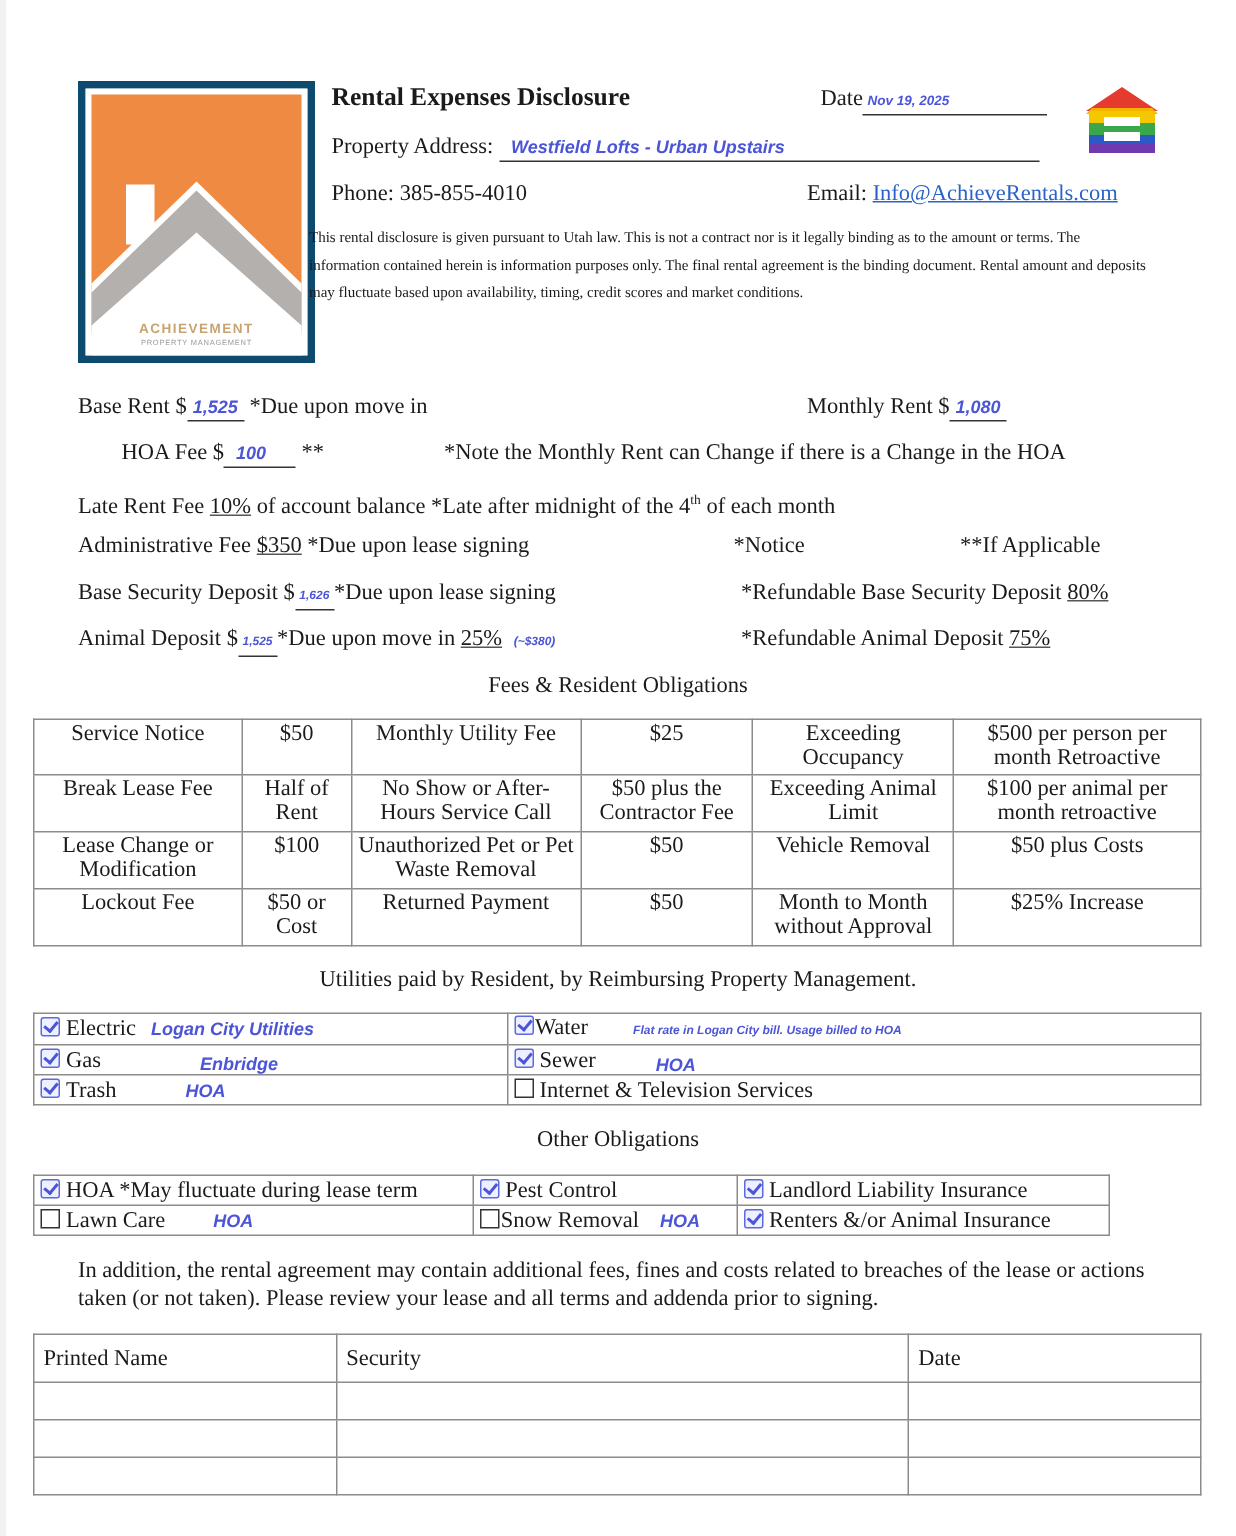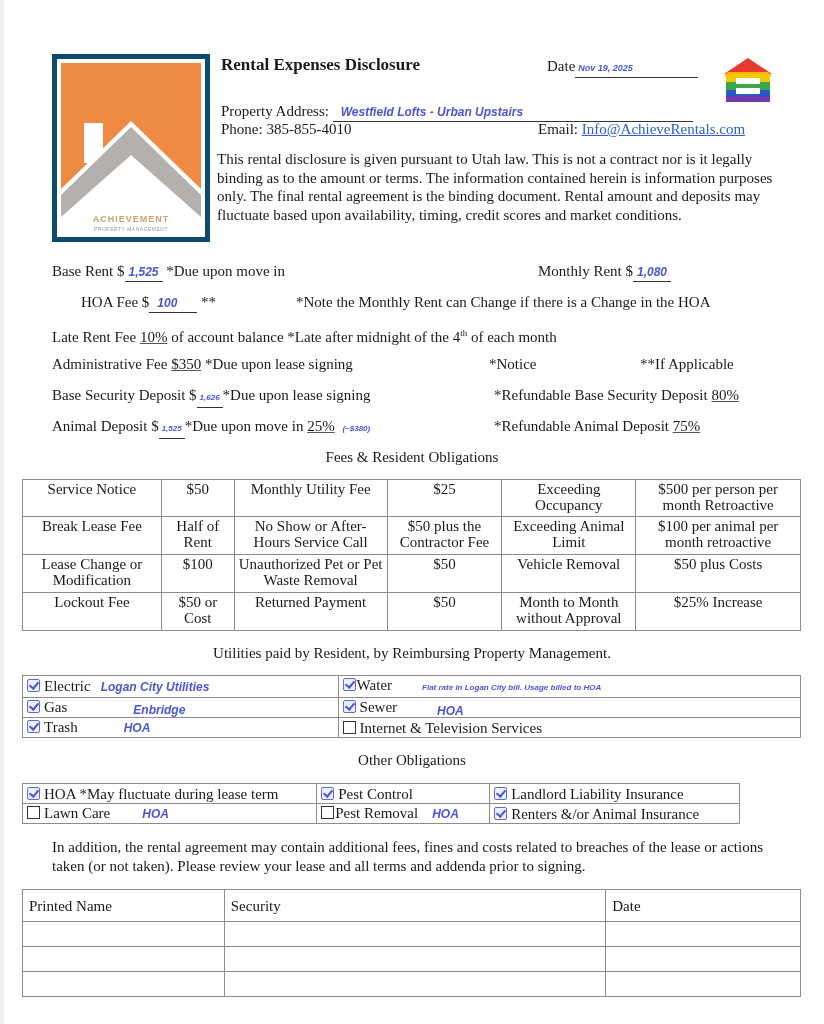--- a/index.html
+++ b/index.html
@@ -20,21 +20,21 @@
   .uline { border-bottom: 1.5px solid #333; display: inline-block; }
   .u { text-decoration: underline; text-decoration-color: #555; }
   a.email { color: #2a62c9; text-decoration: underline; }
 
   
   .logo { position: absolute; left: 52px; top: 54px; width: 158px; height: 188px; background: #0c4a6e; }
   .logo-inner { position: absolute; left: 5px; top: 5px; width: 148px; height: 178px; background: #ffffff; }
   .logo svg { position: absolute; left: 5px; top: 5px; }
 
   .title { font-weight: bold; font-size: 17px; }
-  .para { position: absolute; left: 217px; top: 150px; width: 560px; font-size: 15px; line-height: 18.5px; white-space: normal; }
+  .para { position: absolute; left: 206px; top: 150px; width: 560px; font-size: 10px; line-height: 18.5px; white-space: normal; }
 
   .section-title { position: absolute; width: 824px; left: 0; text-align: center; font-size: 15px; }
 
   table { border-collapse: collapse; position: absolute; border-radius: 14px; }
   table td { border: 1.5px solid #8c8c8c; font-size: 15px; line-height: 16px; vertical-align: top; padding: 1px 3px; }
   .fees td { text-align: center; }
   .chk td { padding: 1px 4px; height: 17px; vertical-align: middle; white-space: nowrap; }
   .cb { display: inline-block; width: 11px; height: 11px; border: 1.5px solid #5a6ae0; border-radius: 2px; position: relative; vertical-align: -1px; margin-right: 4px; background: #eef0ff; }
   .cb.on::after { content: ""; position: absolute; left: 3px; top: 0px; width: 4px; height: 7px; border-right: 2px solid #4b55d6; border-bottom: 2px solid #4b55d6; transform: rotate(40deg); }
   .cb.off { border-color: #333; background: #fff; border-radius: 0; }
@@ -73,21 +73,21 @@
     <rect x="4" y="26" width="44" height="8" fill="#3aa84a"></rect>
     <rect x="4" y="34" width="44" height="6" fill="#2b59c8"></rect>
     <rect x="4" y="40" width="44" height="6" fill="#6f3ab0"></rect>
     <rect x="14" y="22" width="24" height="6" fill="#ffffff"></rect>
     <rect x="14" y="32" width="24" height="6" fill="#ffffff"></rect>
   </svg>
 </div>
 
 <div class="abs txt" style="left:221px;top:89px;">
   <span>Property Address:</span>
-  <span class="uline" style="width:352px;padding-left:8px;margin-top:13px;"><span class="fill">Westfield Lofts - Urban Upstairs</span></span>
+  <span class="uline" style="width:352px;padding-left:8px;"><span class="fill">Westfield Lofts - Urban Upstairs</span></span>
 </div>
 
 <div class="abs txt" style="left:221px;top:120px;">Phone: 385-855-4010</div>
 <div class="abs txt" style="left:538px;top:120px;">
   <span>Email:</span>
   <a class="email">Info@AchieveRentals.com</a>
 </div>
 
 <div class="para">This rental disclosure is given pursuant to Utah law.  This is not a contract nor is it legally binding as to the amount or terms.  The information contained herein is information purposes only.  The final rental agreement is the binding document.  Rental amount and deposits may fluctuate based upon availability, timing, credit scores and market conditions.</div>
 
@@ -217,21 +217,21 @@
       <col style="width:273px">
     </colgroup>
   <tbody>
       <tr>
     <td><span class="cb on"></span><span>HOA *May fluctuate during lease term</span></td>
     <td><span class="cb on"></span><span>Pest Control</span></td>
     <td><span class="cb on"></span><span>Landlord Liability Insurance</span></td>
   </tr>
   <tr>
     <td><span class="cb off"></span><span>Lawn Care</span><span class="fill" style="margin-left:32px;">HOA</span></td>
-    <td><span class="cb off" style="margin-right:1px;"></span><span>Pest Removal</span><span class="fill" style="margin-left:14px;">HOA</span></td>
+    <td><span class="cb off" style="margin-right:1px;"></span><span>Snow Removal</span><span class="fill" style="margin-left:14px;">HOA</span></td>
     <td><span class="cb on"></span><span>Renters &amp;/or Animal Insurance</span></td>
   </tr>
 </tbody>
   </table>
 
 <div class="abs" style="left:52px;top:838px;width:740px;white-space:normal;font-size:15px;line-height:19px;">In addition, the rental agreement may contain additional fees, fines and costs related to breaches of the lease or actions taken (or not taken).  Please review your lease and all terms and addenda prior to signing.</div>
 
 <table class="sig" style="left:22px;top:889px;width:779px;">
   <colgroup>
       <col style="width:202px">

